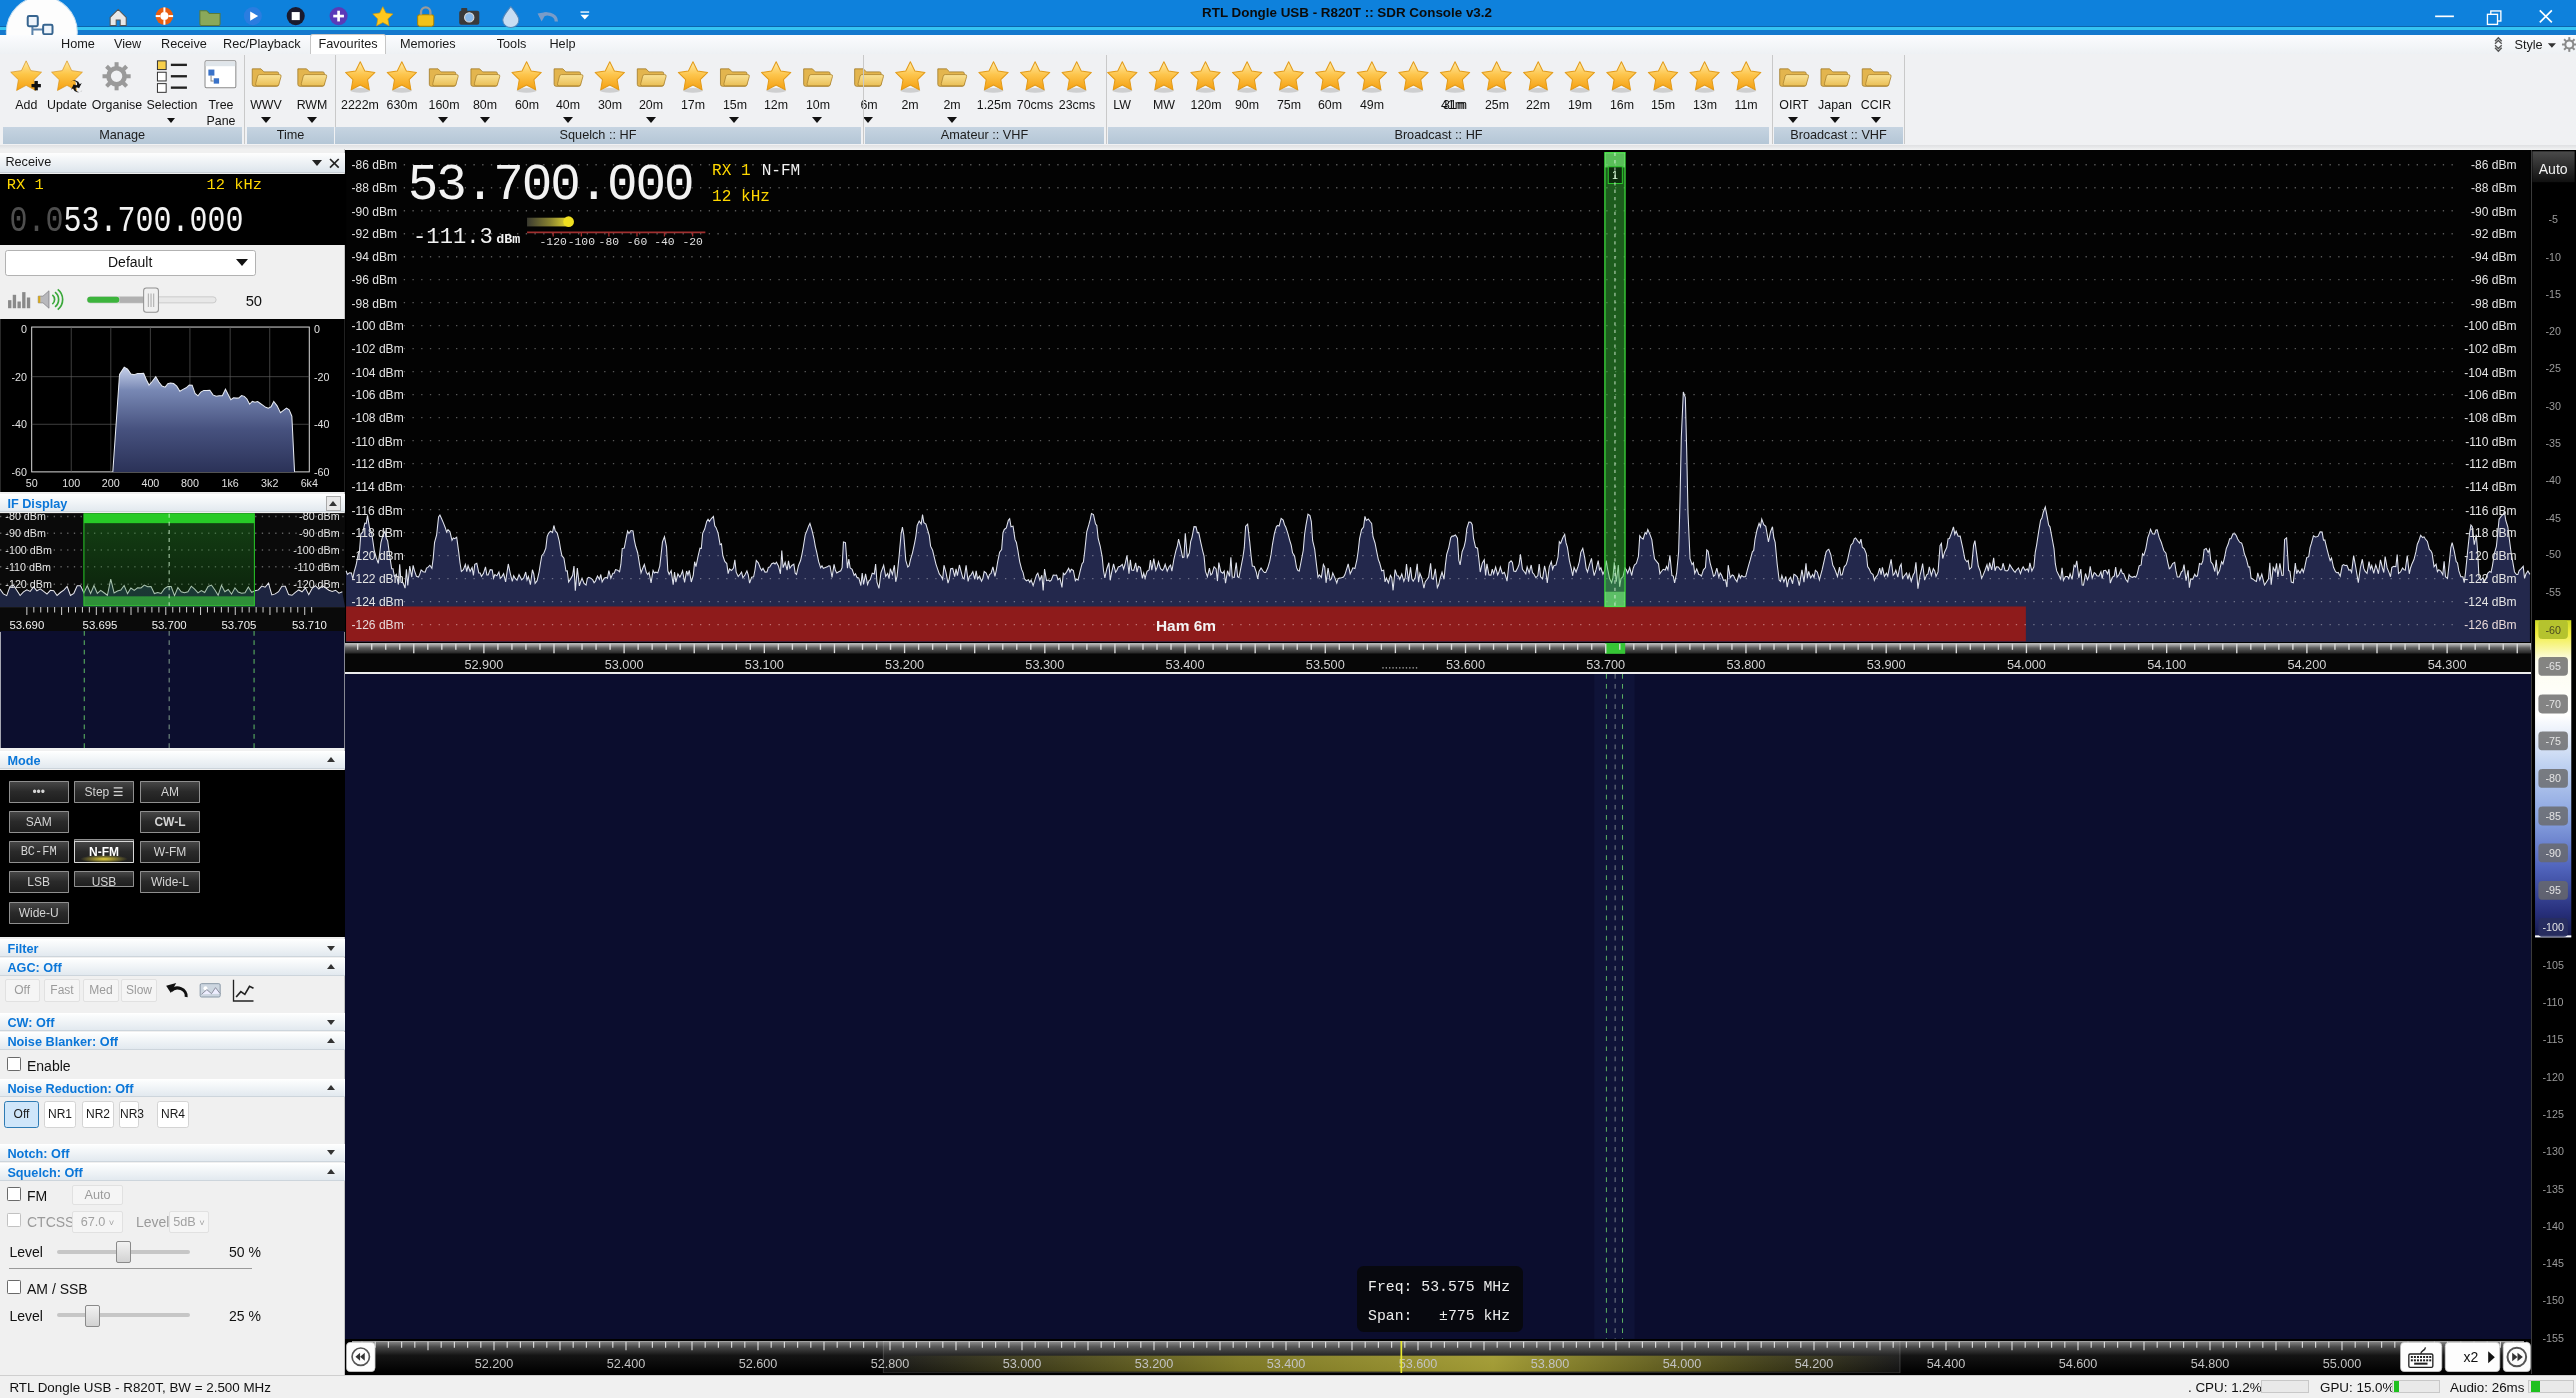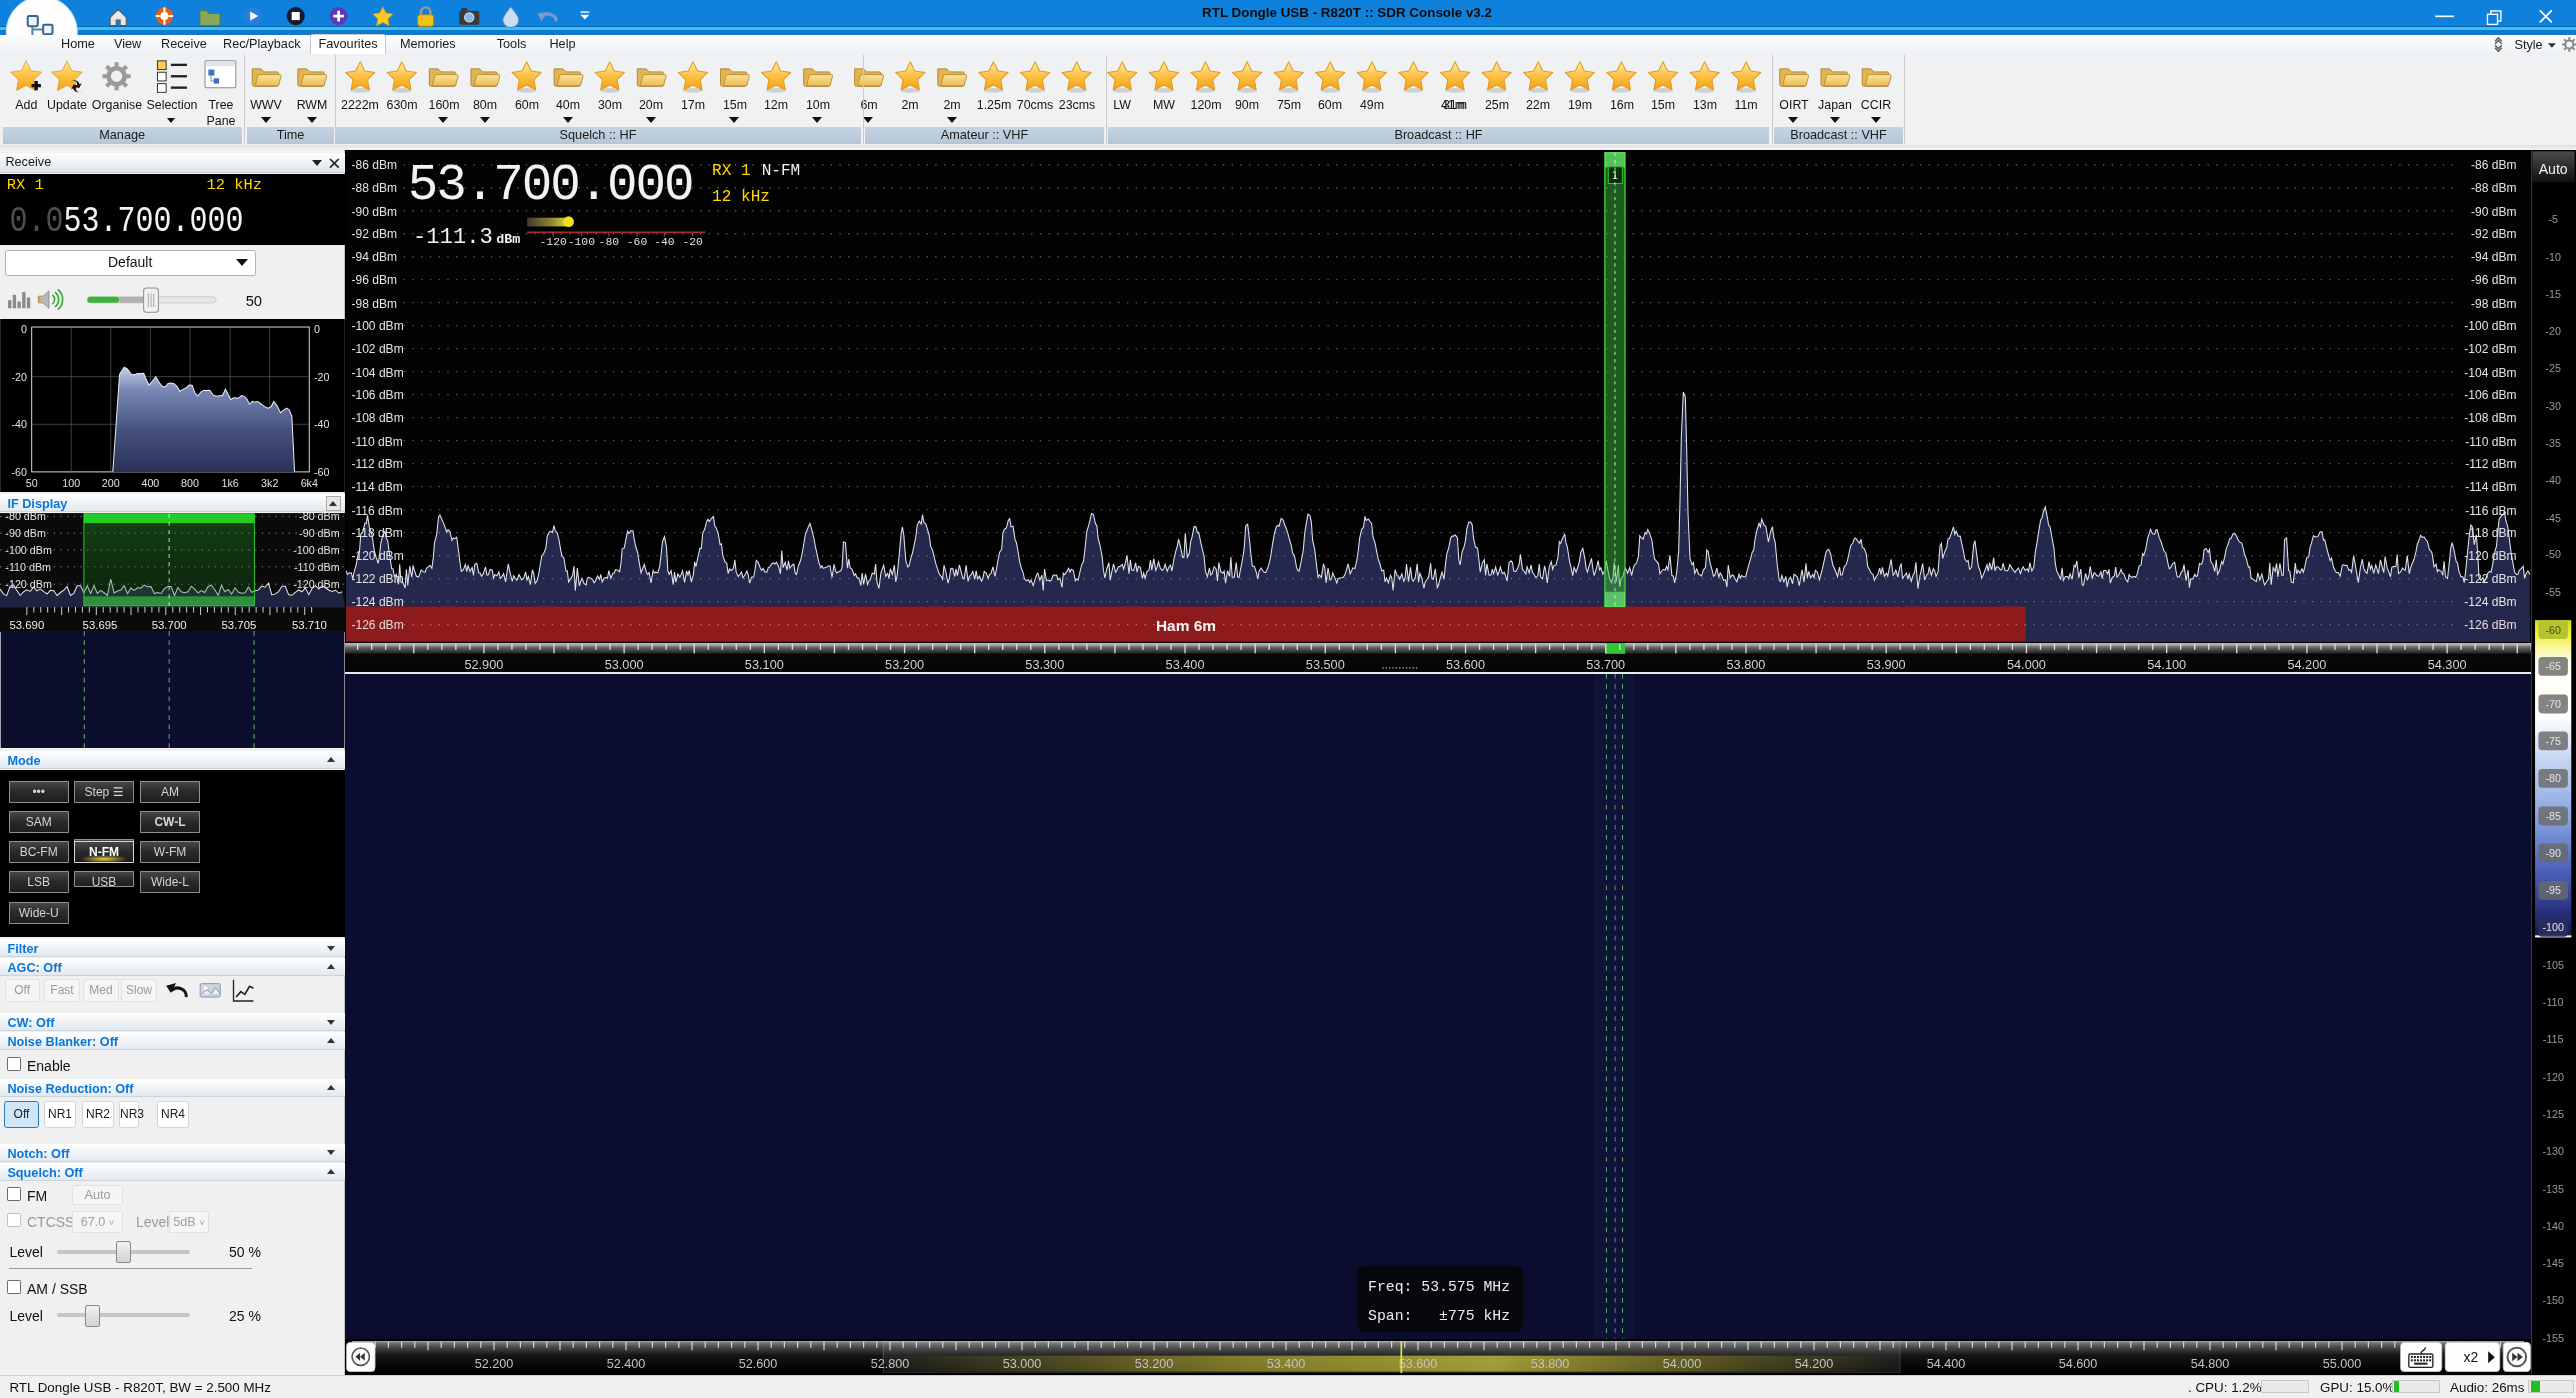--- a/index.html
+++ b/index.html
@@ -552,21 +552,21 @@
     <span>Mode</span>
   </div>
 <div class="caret" style="left:327px;top:757px;border-left:4.7px solid transparent;border-right:4.7px solid transparent;border-bottom:5.4px solid #333"></div>
 <div class="abs" style="left:0;top:770px;width:345px;height:167px;background:#000"></div>
 <div class="mbtn" style="left:8.7px;top:781px;width:60px;height:21.5px;">•••</div>
 <div class="mbtn" style="left:74px;top:781px;width:60px;height:21.5px;">Step ☰</div>
 <div class="mbtn" style="left:140px;top:781px;width:60px;height:21.5px;">AM</div>
 <div class="mbtn" style="left:8.7px;top:811px;width:60px;height:21.5px;">SAM</div>
 <div class="mbtn" style="left:74px;top:811px;width:60px;height:21.5px;margin-top:28px;">CW-U</div>
 <div class="mbtn" style="left:140px;top:811px;width:60px;height:21.5px;font-weight:bold;">CW-L</div>
-<div class="mbtn" style="left:8.7px;top:841px;width:60px;height:21.5px;">BC-FM</div>
+<div class="mbtn" style="left:8.7px;top:841px;width:60px;height:21.5px;font-family:Liberation Mono, monospace;">BC-FM</div>
 <div class="mbtn" style="left:74px;top:841px;width:60px;height:21.5px;border:0.7px solid #d8d8d8;color:#fff;font-weight:bold;">N-FM<div class="abs" style="left:5.4px;top:13.4px;width:48px;height:8px;background:radial-gradient(ellipse at center, rgba(235,215,60,0.95), rgba(235,215,60,0) 70%)"></div></div>
 <div class="mbtn" style="left:140px;top:841px;width:60px;height:21.5px;">W-FM</div>
 <div class="mbtn" style="left:8.7px;top:871px;width:60px;height:21.5px;">LSB</div>
 <div class="mbtn" style="left:74px;top:871px;width:60px;height:16px;">USB</div>
 <div class="mbtn" style="left:140px;top:871px;width:60px;height:21.5px;">Wide-L</div>
 <div class="mbtn" style="left:8.7px;top:902px;width:60px;height:21.5px;">Wide-U</div>
 <div class="hdr" style="top:939px">
     <span>Filter</span>
   </div>
 <div class="caret" style="left:327px;top:946px;border-left:4.7px solid transparent;border-right:4.7px solid transparent;border-top:5.4px solid #333"></div>

